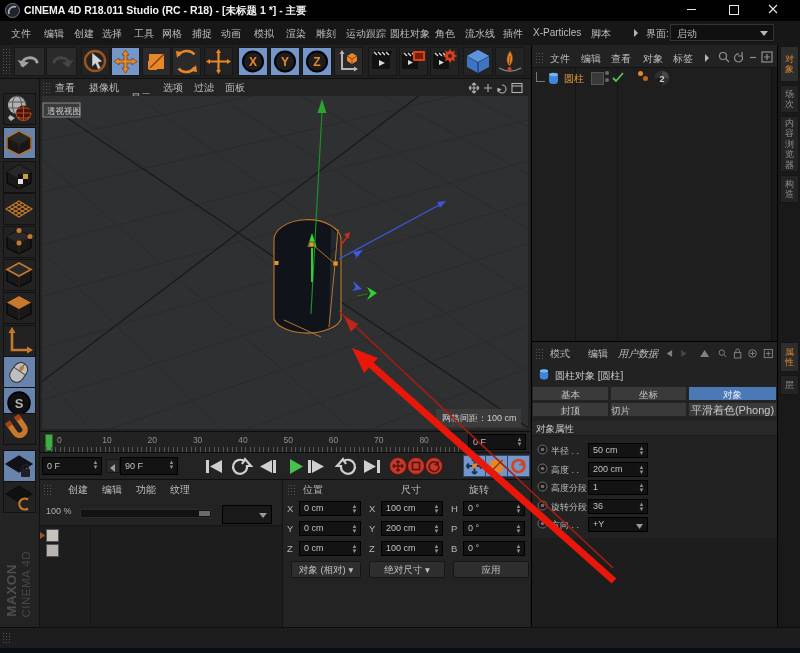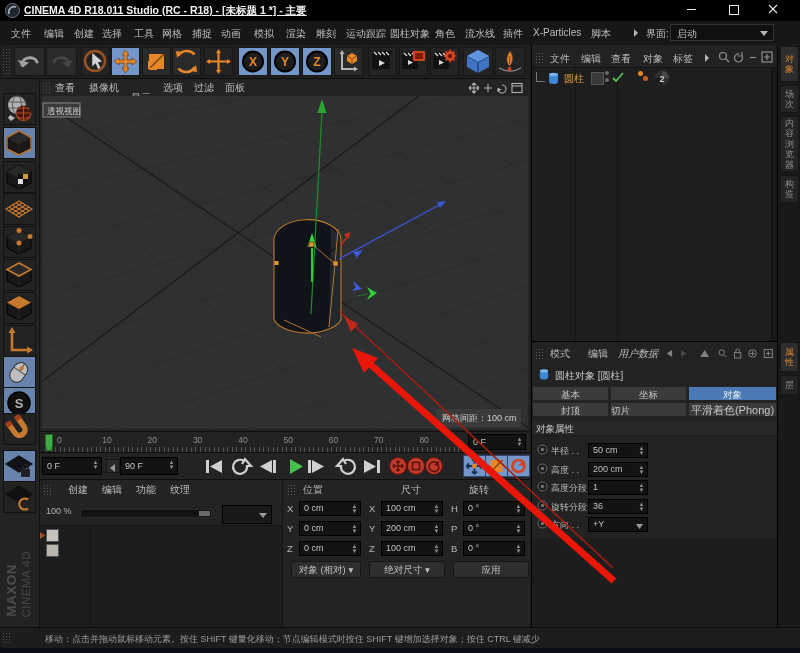--- a/index.html
+++ b/index.html
@@ -21,21 +21,21 @@
 </head>
 <body>
 <div id="app">
 
   <div class="abs" style="left:0;top:0;width:800px;height:21px;background:#010101;">
     <svg class="abs" style="left:5px;top:3px;" width="15" height="15" viewBox="0 0 15 15">
       <circle cx="7.5" cy="7.5" r="7" fill="#20242c"></circle>
       <circle cx="7.5" cy="7.5" r="7" fill="none" stroke="#6d7685" stroke-width="1"></circle>
       <path d="M4 11 A5.5 5.5 0 0 1 11 4" fill="none" stroke="#aab2bd" stroke-width="1.6"></path>
     </svg>
-    <div class="abs" style="left:24px;top:4px;color:#f2f2f2;font-size:10.5px;font-weight:bold;text-decoration:underline;">CINEMA 4D R18.011 Studio (RC - R18) - [未标题 1 *] - 主要</div>
+    <div class="abs" style="left:24px;top:4px;color:#f2f2f2;font-size:10.5px;font-weight:bold;">CINEMA 4D R18.011 Studio (RC - R18) - [未标题 1 *] - 主要</div>
     <div class="abs" style="left:687px;top:9px;width:9px;height:1px;background:#e8e8e8;"></div>
     <div class="abs" style="left:729px;top:5px;width:8px;height:8px;border:1px solid #e8e8e8;"></div>
     <svg class="abs" style="left:768px;top:4px;" width="10" height="10" viewBox="0 0 10 10">
       <path d="M1 1 L9 9 M9 1 L1 9" stroke="#e8e8e8" stroke-width="1.1"></path>
     </svg>
   </div>
 
   <div class="abs" style="left:0;top:21px;width:800px;height:24px;background:#171717;">
     <div class="txt abs" style="left:11px;top:6px;">文件</div>
     <div class="txt abs" style="left:44px;top:6px;">编辑</div>
@@ -643,21 +643,20 @@
         <span>属</span>
         <span>性</span>
       </div>
     <div class="vtab" style="top:330px;height:20px;">
         <span>层</span>
       </div>
   </div>
 
   <div class="abs" style="left:0;top:627px;width:800px;height:21px;background:#1d1d1d;border-top:1px solid #0d0d0d;box-sizing:border-box;">
     <div class="abs grip" style="left:2px;top:4px;width:8px;height:12px;"></div>
-    <div class="abs" style="left:45px;top:5px;color:#9c9c9c;font-size:9px;white-space:nowrap;">移动：点击并拖动鼠标移动元素。按住 SHIFT 键量化移动；节点编辑模式时按住 SHIFT 键增加选择对象；按住 CTRL 键减少</div>
   </div>
   <div class="abs" style="left:0;top:648px;width:800px;height:5px;background:#0a0e14;"></div>
 
   <svg class="abs" style="left:0;top:0;pointer-events:none;" width="800" height="653" viewBox="0 0 800 653">
     <line x1="339" y1="311" x2="613" y2="568" stroke="#a81d10" stroke-width="1.5"></line>
     <polygon points="344,316 358,324 351,332" fill="#c0261a"></polygon>
     <polygon points="352,348 378,358 364,373" fill="#e8170a"></polygon>
     <line x1="370" y1="364" x2="614" y2="581" stroke="#e8170a" stroke-width="7"></line>
   </svg>
 

